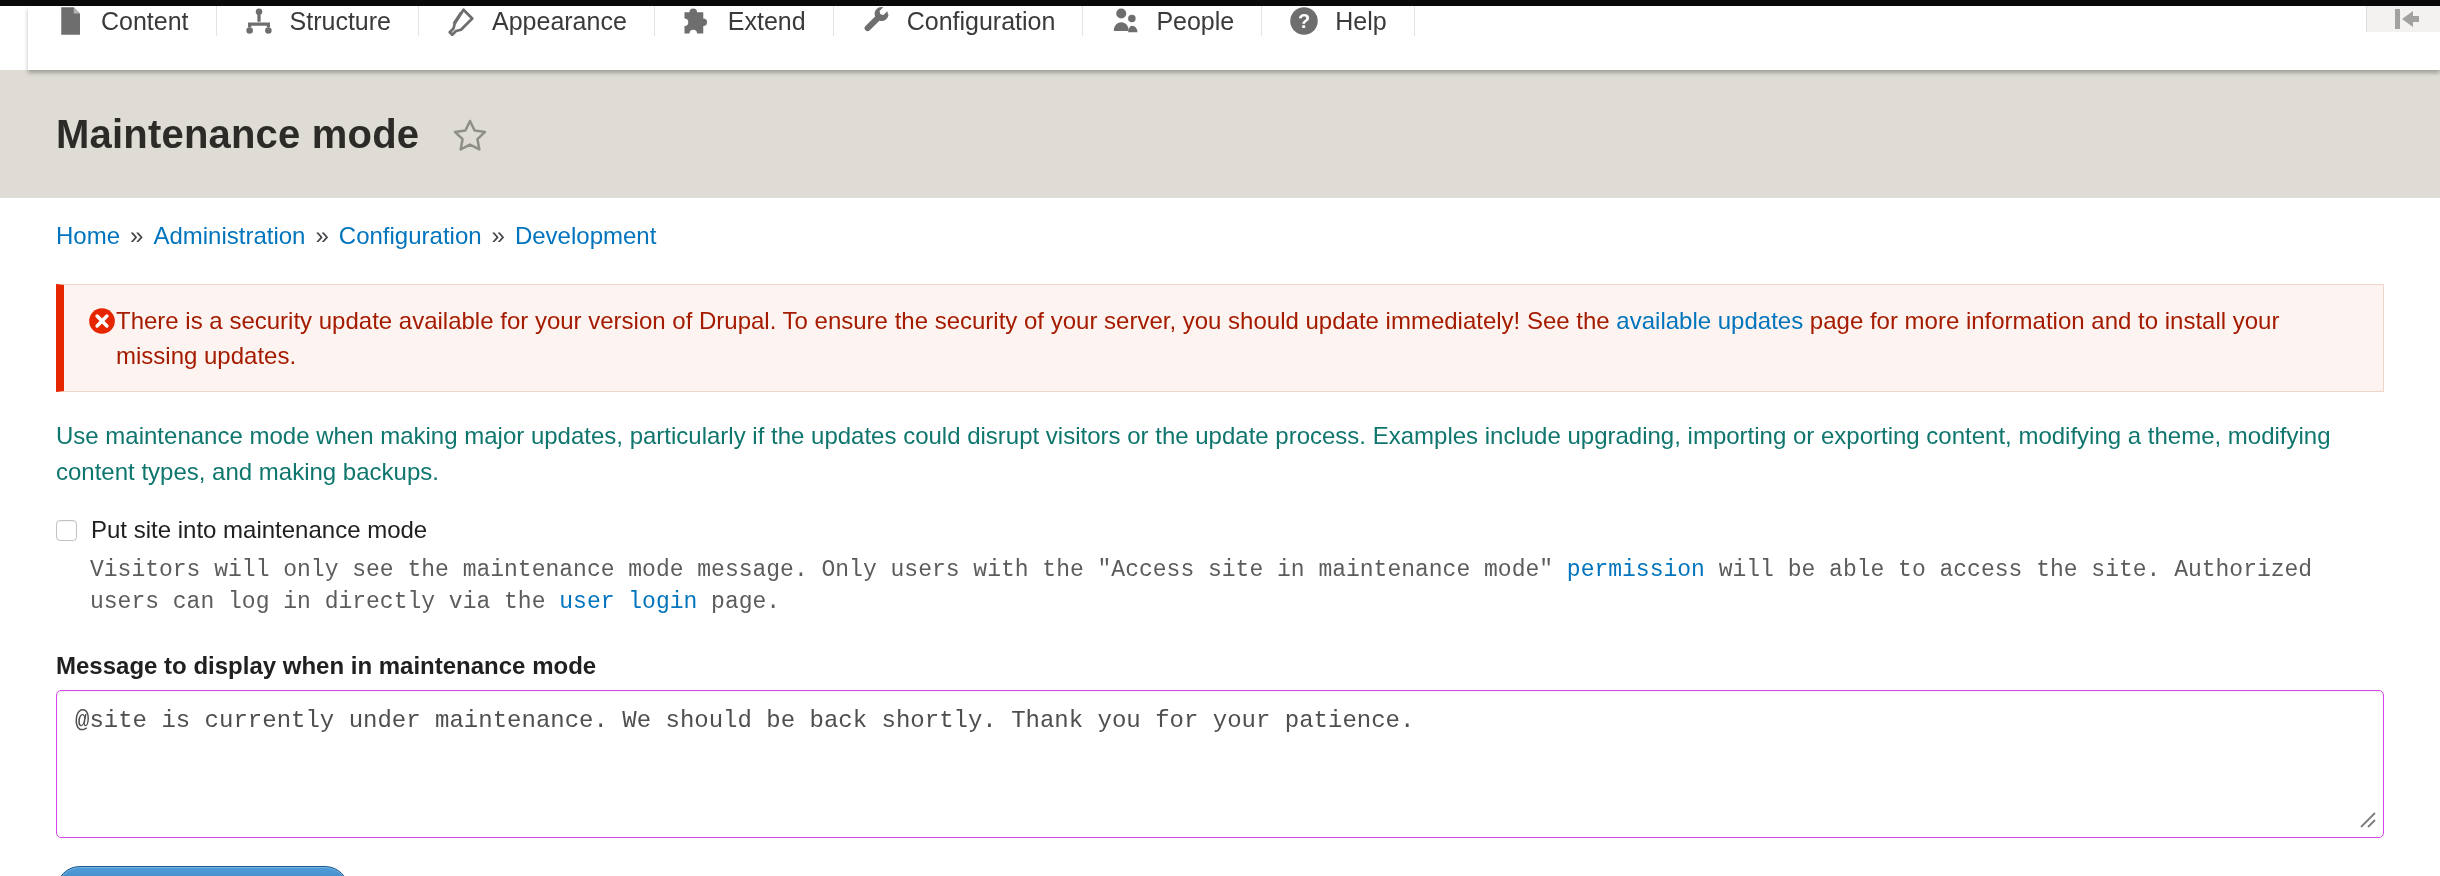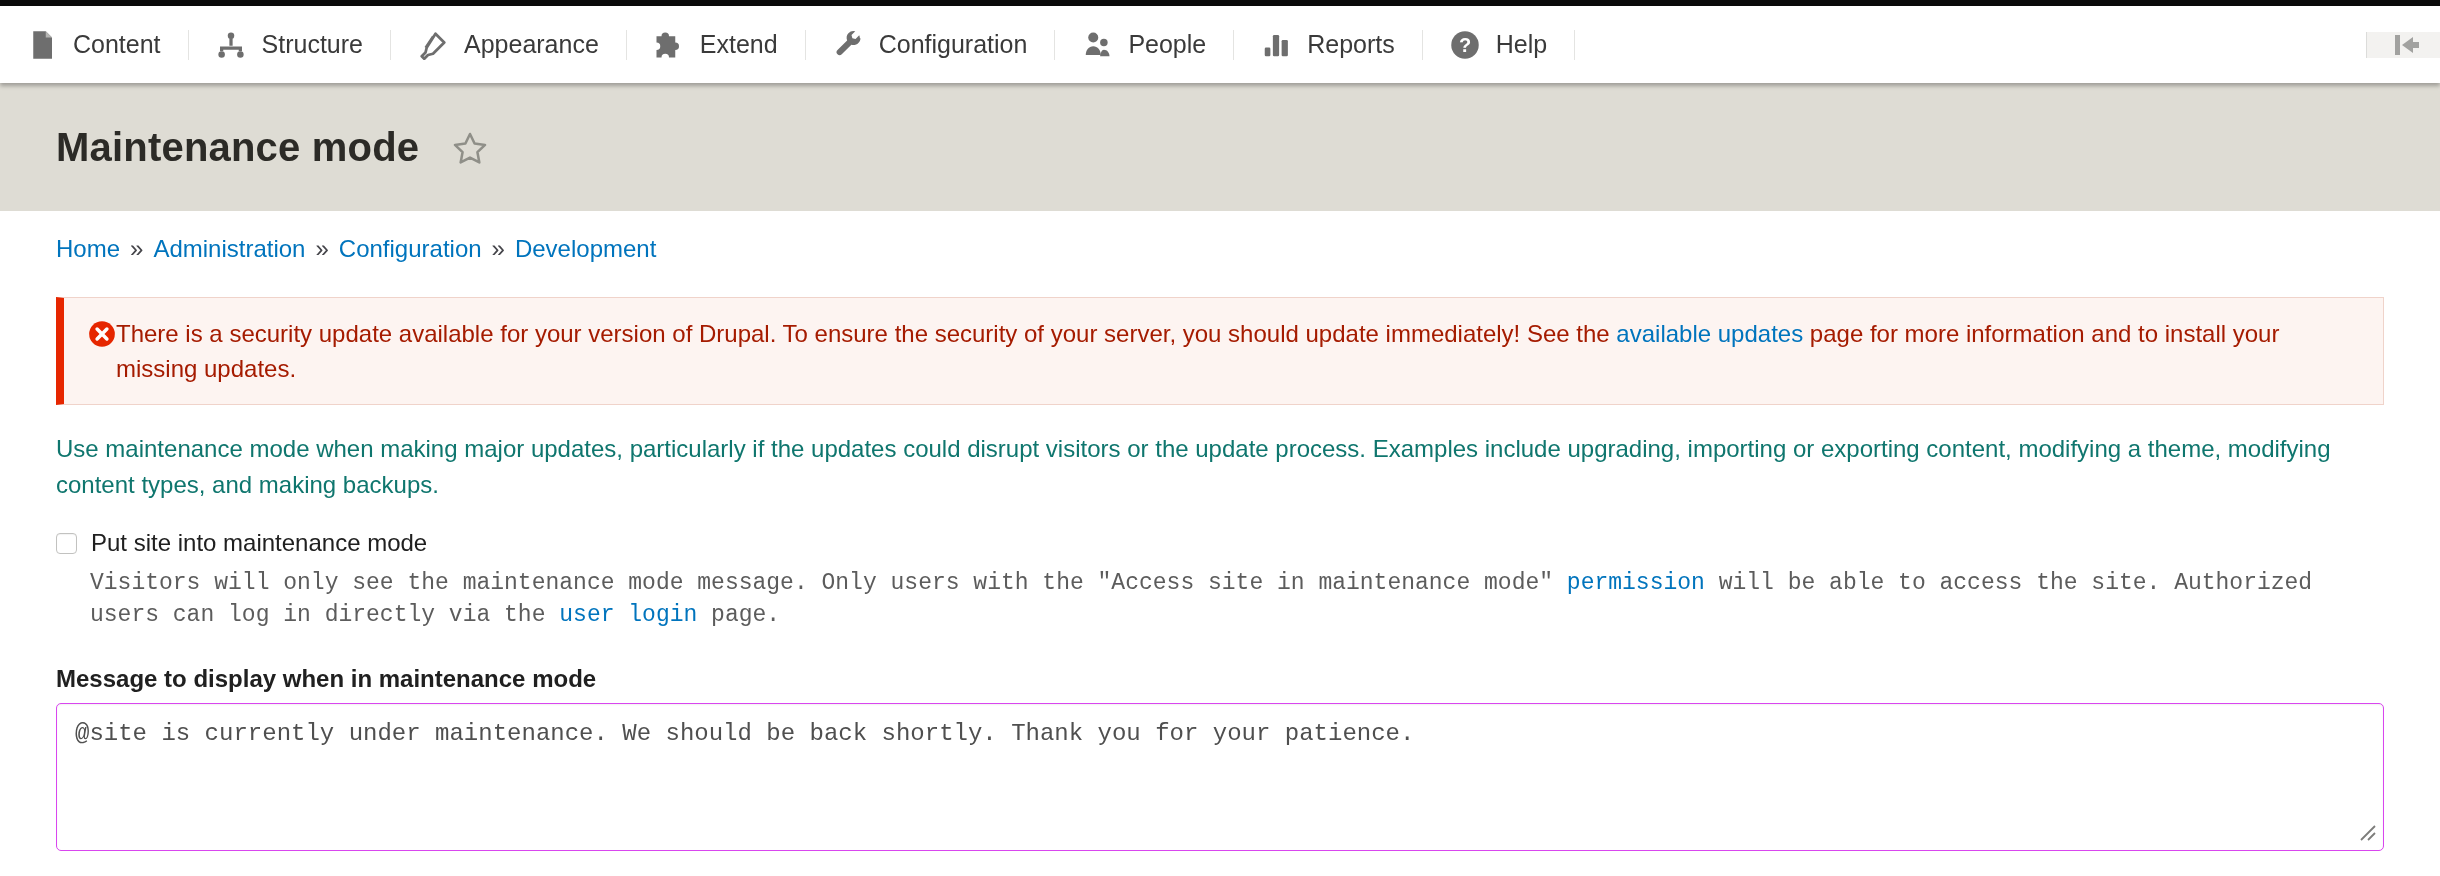--- a/index.html
+++ b/index.html
@@ -9,27 +9,28 @@
     background: #ffffff;
     color: #202020;
     position: relative;
   }
 
   
   .black-strip { height: 6px; background: #0a0a0a; }
 
   
   .toolbar {
-    height: 77px;
+    height: 64px;
     background: #ffffff;
     display: flex;
-    align-items: center;
+    align-items: flex-start;
     position: relative;
     z-index: 5;
     box-shadow: 0 3px 4px rgba(0,0,0,0.28);
+    margin-left: 28px;
   }
   .toolbar-item {
     display: flex;
     align-items: center;
     gap: 16px;
     padding: 0 27px;
     border-right: 1px solid #e4e4e2;
     font-size: 25px;
     color: #3a3a3a;
     cursor: pointer;
@@ -248,30 +249,20 @@
       <svg viewBox="0 0 24 24" fill="#6e6e6e">
         <circle cx="9" cy="6" r="4"></circle>
         <path d="M3 20c0-4 2.5-7 6-7s6 3 6 7z"></path>
         <circle cx="17.5" cy="10" r="3"></circle>
         <path d="M14.5 21c.2-3 1.4-5.3 3-5.3 2.6 0 4.5 2.3 4.5 5.3z"></path>
       </svg>
     </span>
     <span>People</span>
   </div>
 
-  <div class="toolbar-item">
-    <span class="ticon">
-      <svg viewBox="0 0 24 24" fill="#6e6e6e">
-        <rect x="3" y="14" width="4.5" height="7" rx="1"></rect>
-        <rect x="9.5" y="4" width="5" height="17" rx="1"></rect>
-        <rect x="16.5" y="8" width="5" height="13" rx="1"></rect>
-      </svg>
-    </span>
-    <span>Reports</span>
-  </div>
 
   <div class="toolbar-item" style="border-right:1px solid #e4e4e2;">
     <span class="ticon">
       <svg viewBox="0 0 24 24">
         <circle cx="12" cy="12" r="11" fill="#6e6e6e"></circle>
         <text x="12" y="17.5" text-anchor="middle" font-size="16" font-weight="bold" fill="#ffffff" font-family="Liberation Sans, sans-serif">?</text>
       </svg>
     </span>
     <span>Help</span>
   </div>

